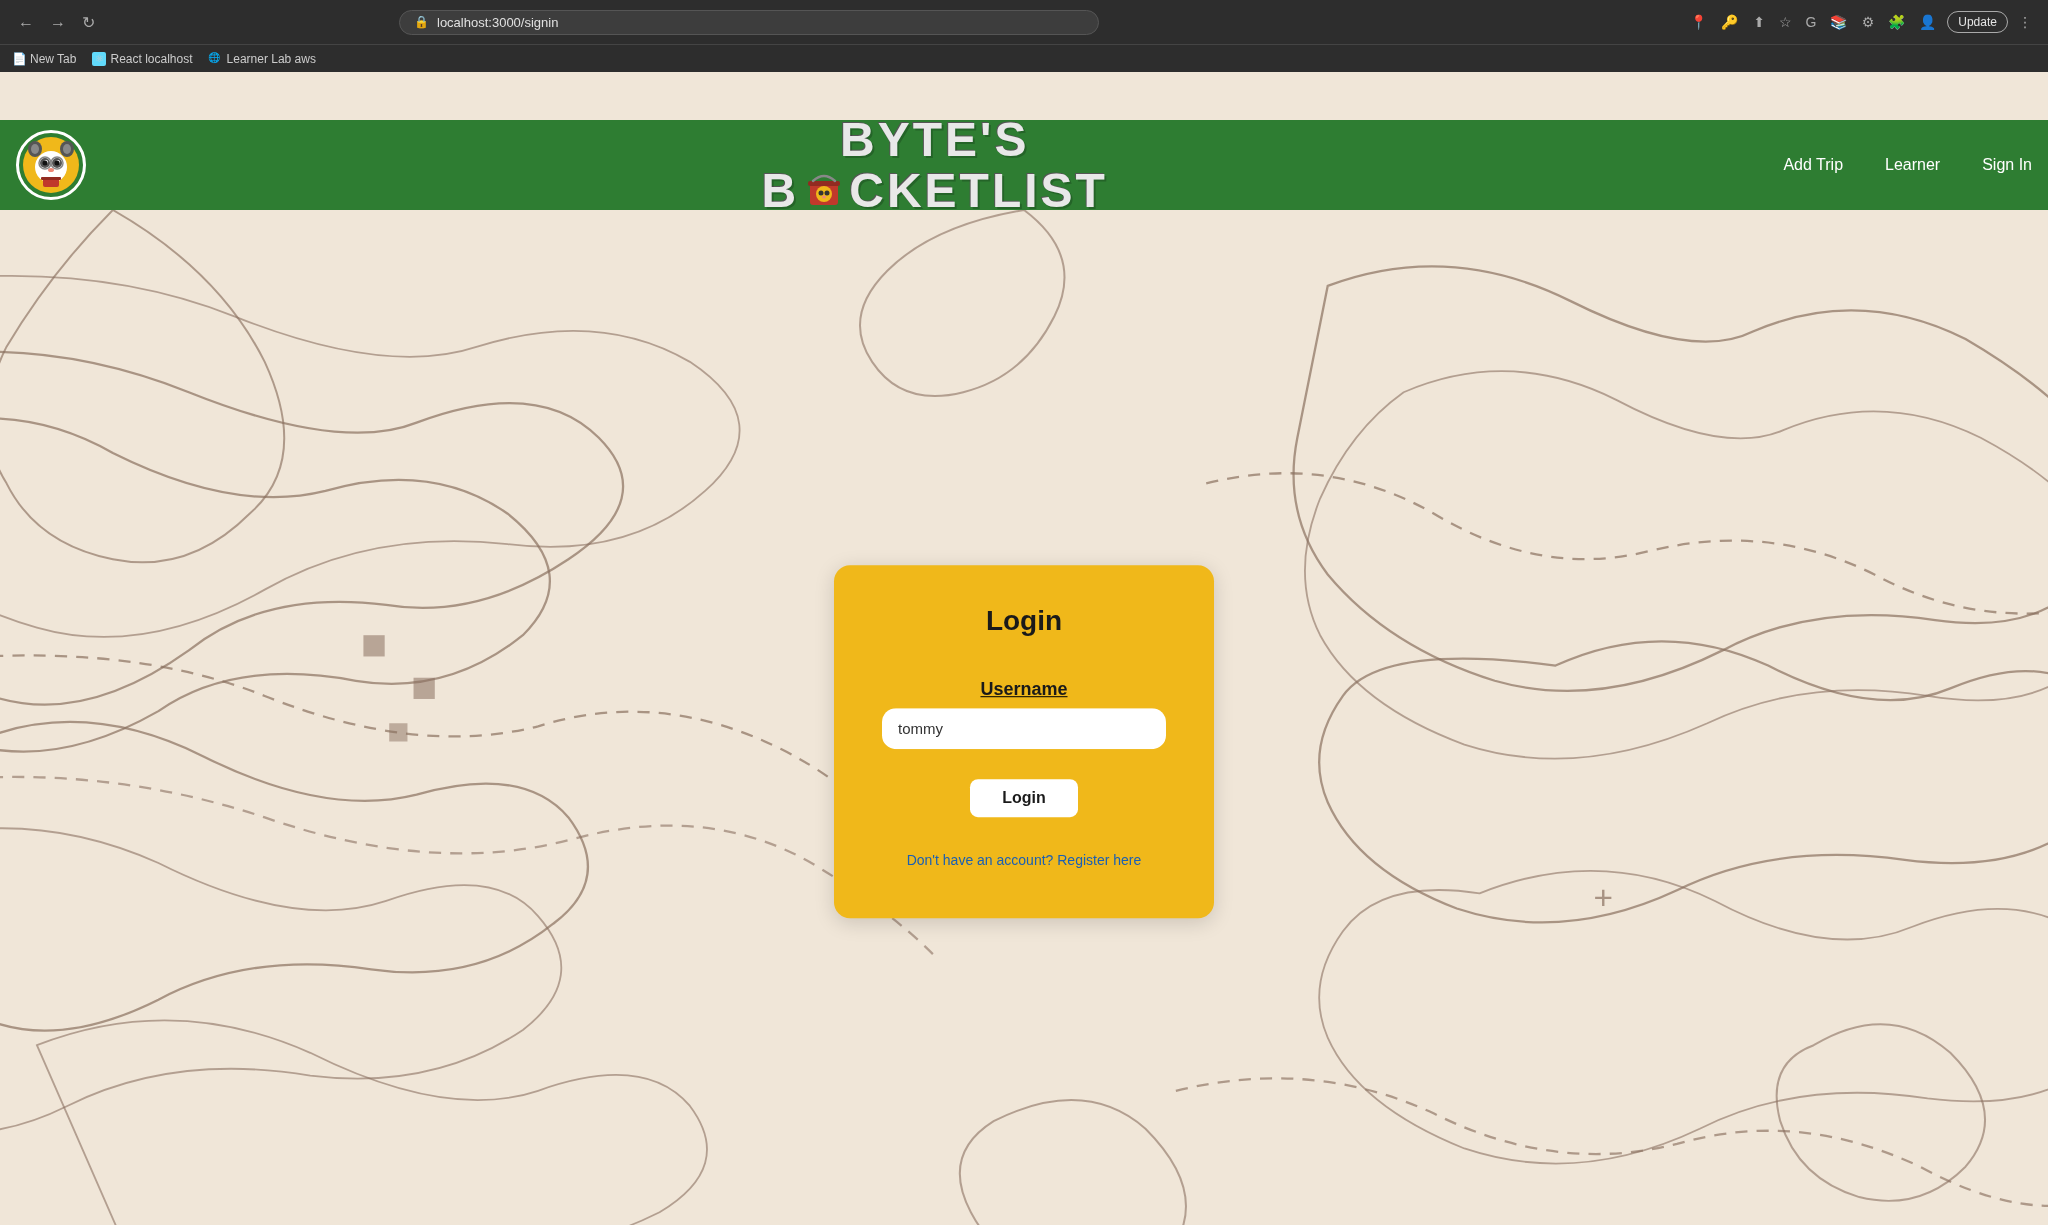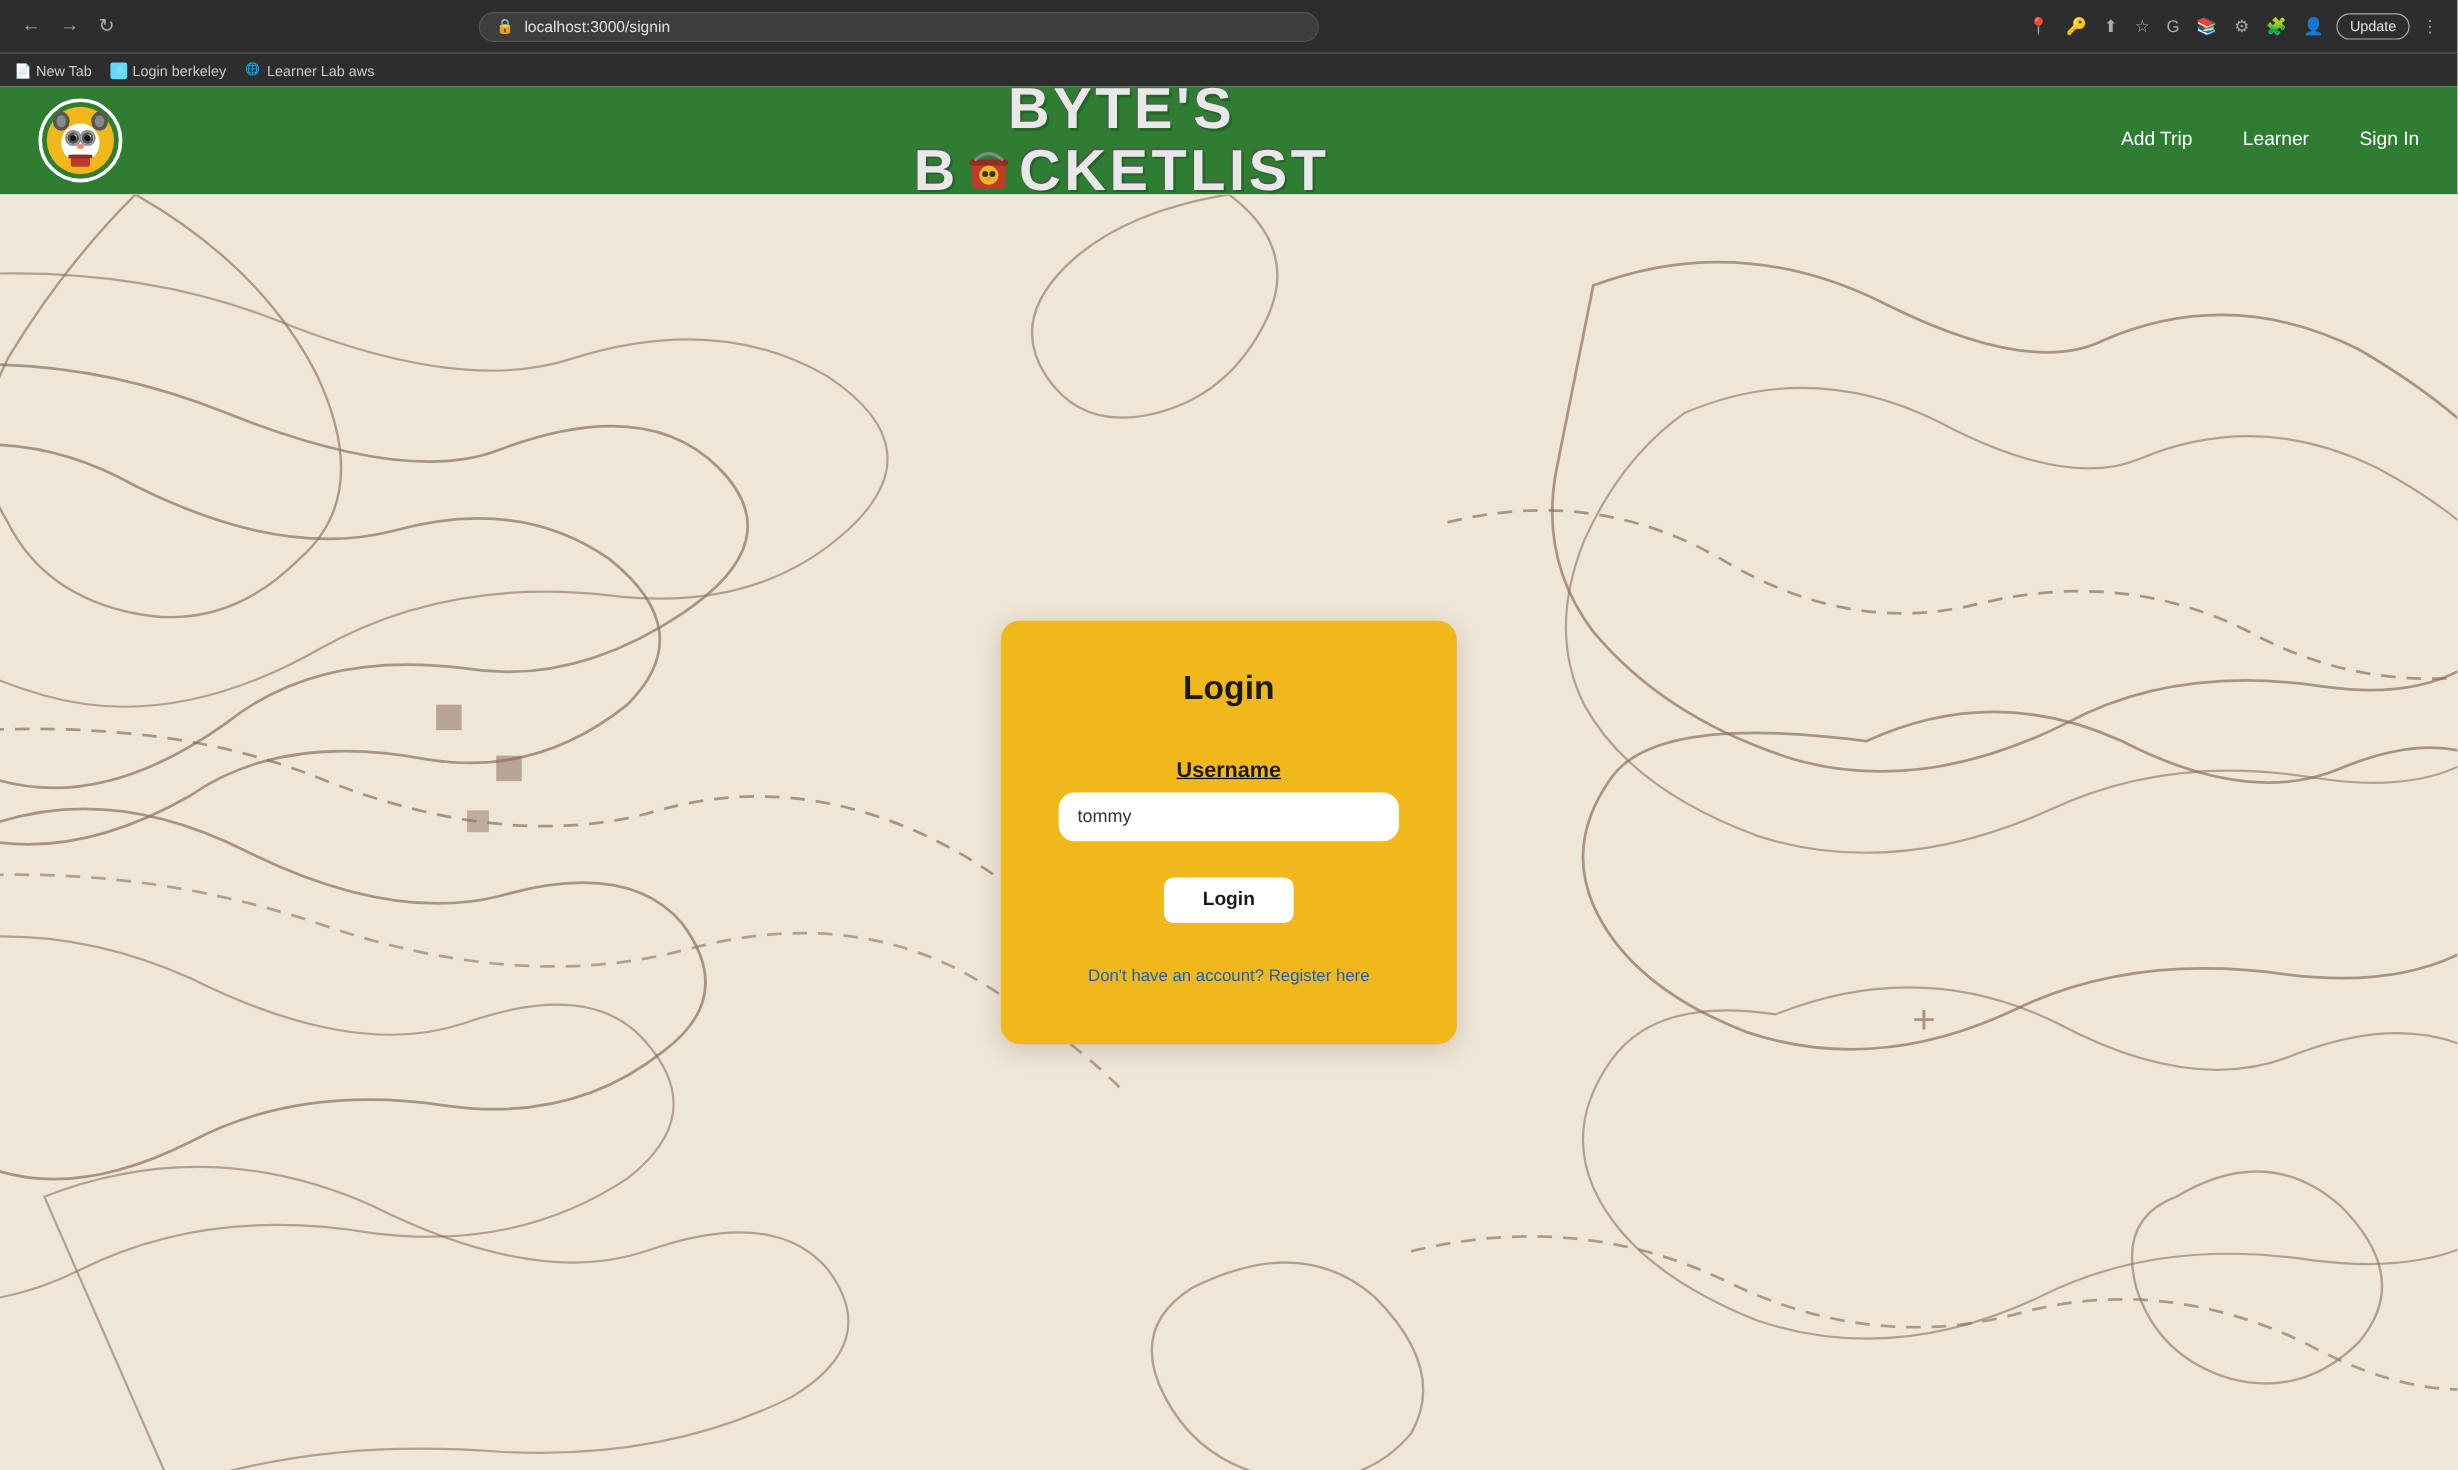--- a/index.html
+++ b/index.html
@@ -92,22 +92,23 @@
       border-radius: 2px;
       display: inline-block;
     }
 
     
     .app-header {
       background: #2e7d32;
       height: 90px;
       display: flex;
       align-items: center;
-      padding: 0 32px;
+      padding: 0 16px;
       position: relative;
+      margin-top: 48px;
     }
     .app-logo {
       width: 70px;
       height: 70px;
       border-radius: 50%;
       border: 3px solid #fff;
       background: #2e7d32;
       display: flex;
       align-items: center;
       justify-content: center;
@@ -251,21 +252,21 @@
   </div>
 </div>
 
 <div class="bookmarks-bar">
   <div class="bookmark-item">
     <span class="bookmark-icon">📄</span>
     <span>New Tab</span>
   </div>
   <div class="bookmark-item">
     <span class="bookmark-icon" style="background:#61dafb; font-size:10px; display:flex; align-items:center; justify-content:center;">⚛</span>
-    <span>Login berkeley</span>
+    <span>React localhost</span>
   </div>
   <div class="bookmark-item">
     <span class="bookmark-icon" style="font-size:10px;">🌐</span>
     <span>Learner Lab aws</span>
   </div>
 </div>
 
 <header class="app-header">
   <div class="app-logo">
 

